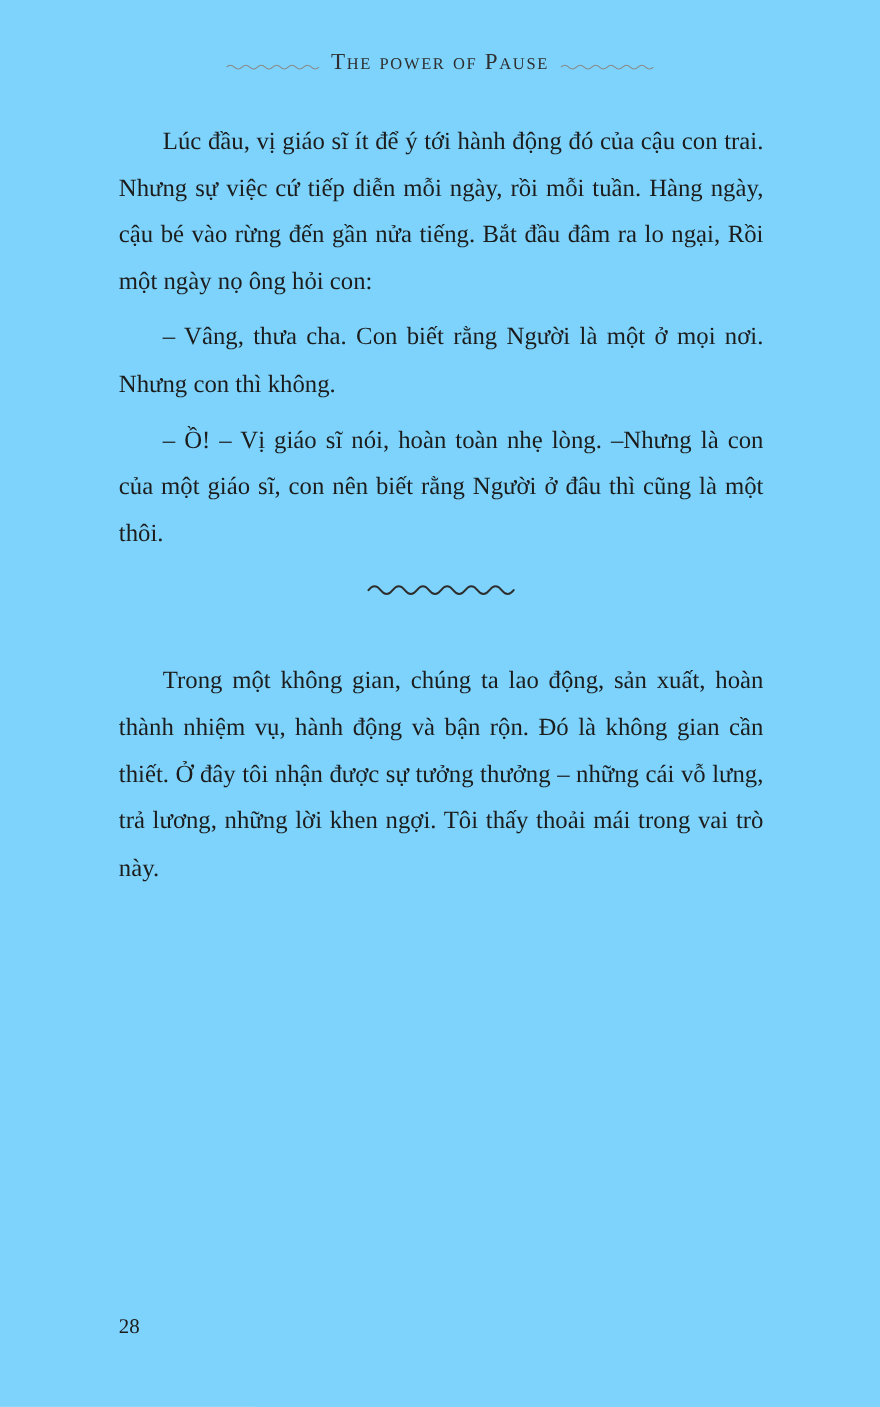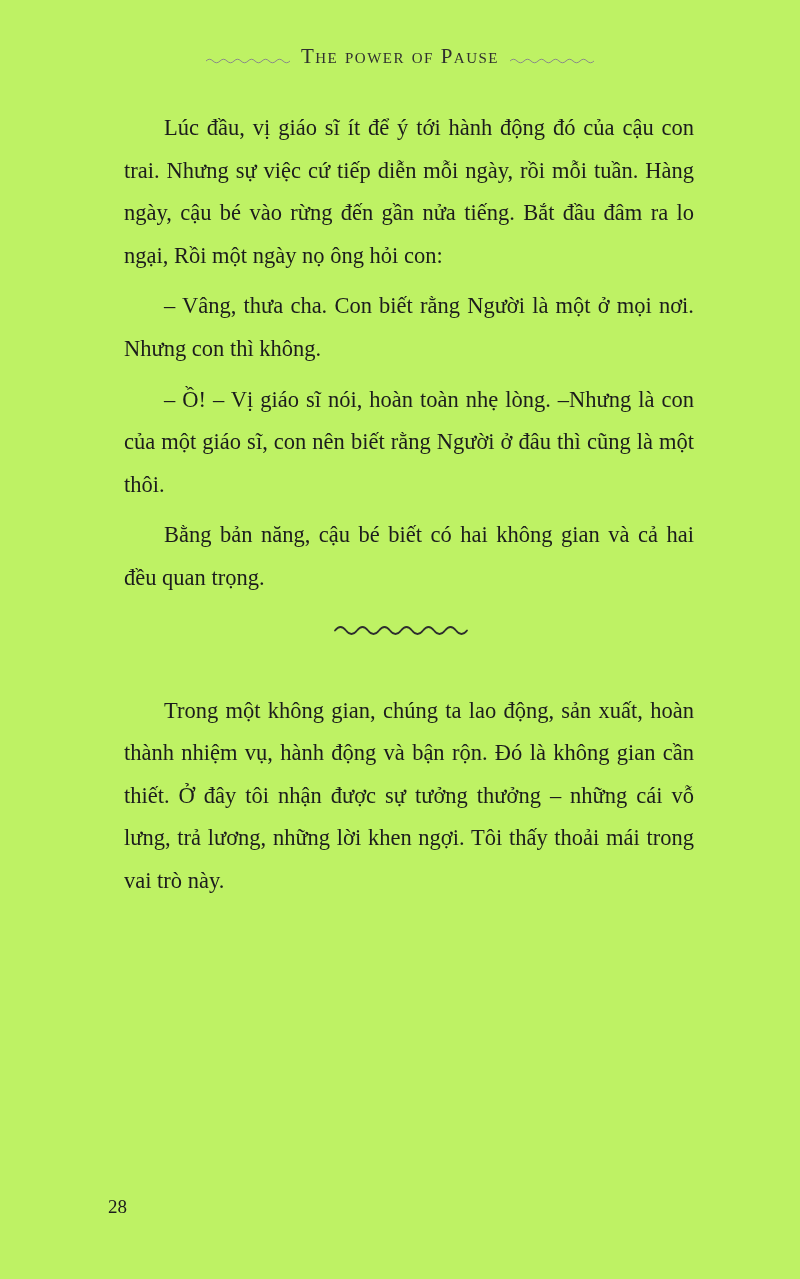--- a/index.html
+++ b/index.html
@@ -4,21 +4,21 @@
 <style>
   html, body {
     margin: 0;
     padding: 0;
     background: #ffffff;
   }
   .page {
     position: relative;
     width: 800px;
     height: 1279px;
-    background: #bef264;
+    background: #7dd3fc;
     font-family: "Liberation Serif", "DejaVu Serif", serif;
     color: #1c1c1c;
     overflow: hidden;
   }
   .running-header {
     position: absolute;
     top: 44px;
     left: 0;
     right: 0;
     display: flex;
@@ -38,21 +38,21 @@
     flex: 0 0 auto;
     margin-top: 8px; 
   }
   .body-text {
     position: absolute;
     top: 107px;
     left: 108px;
     width: 586px;
   }
   .body-text p {
-    margin: 0 0 8px 16px;
+    margin: 0 0 8px 0;
     font-size: 22.5px;
     line-height: 42.6px;
     text-align: justify;
     text-indent: 40px;
     color: #1c1c1c;
   }
   .section-divider {
     margin: 22px 0 50px 0;
     text-align: center;
   }
@@ -79,21 +79,20 @@
     <span class="title">The power of Pause</span>
     <svg class="flourish" width="86" height="10" viewBox="0 0 86 10" aria-hidden="true">
       <path d="M1,5 Q4.5,1.5 8,5 T15,5 T22,5 T29,5 T36,5 T43,5 T50,5 T57,5 T64,5 T71,5 T78,5 T85,5" fill="none" stroke="#8a8a8a" stroke-width="1"></path>
     </svg>
   </div>
 
   <div class="body-text">
     <p>Lúc đầu, vị giáo sĩ ít để ý tới hành động đó của cậu con trai. Nhưng sự việc cứ tiếp diễn mỗi ngày, rồi mỗi tuần. Hàng ngày, cậu bé vào rừng đến gần nửa tiếng. Bắt đầu đâm ra lo ngại, Rồi một ngày nọ ông hỏi con:</p>
     <p>– Vâng, thưa cha. Con biết rằng Người là một ở mọi nơi. Nhưng con thì không.</p>
     <p>– Ồ! – Vị giáo sĩ nói, hoàn toàn nhẹ lòng. –Nhưng là con của một giáo sĩ, con nên biết rằng Người ở đâu thì cũng là một thôi.</p>
-    <p>Bằng bản năng, cậu bé biết có hai không gian và cả hai đều quan trọng.</p>
 
     <div class="section-divider">
       <svg width="136" height="14" viewBox="0 0 136 14" aria-hidden="true">
         <path d="M2,8.5 Q7.5,1.5 13,8.5 T24,8.5 T35,8.5 T46,8.5 T57,8.5 T68,8.5 T79,8.5 T90,8.5 T101,8.5 T112,8.5 T123,8.5 T134,8.5" fill="none" stroke="#2e2e2e" stroke-width="1.8" stroke-linecap="round"></path>
       </svg>
     </div>
 
     <p>Trong một không gian, chúng ta lao động, sản xuất, hoàn thành nhiệm vụ, hành động và bận rộn. Đó là không gian cần thiết. Ở đây tôi nhận được sự tưởng thưởng – những cái vỗ lưng, trả lương, những lời khen ngợi. Tôi thấy thoải mái trong vai trò này.</p>
   </div>
 

